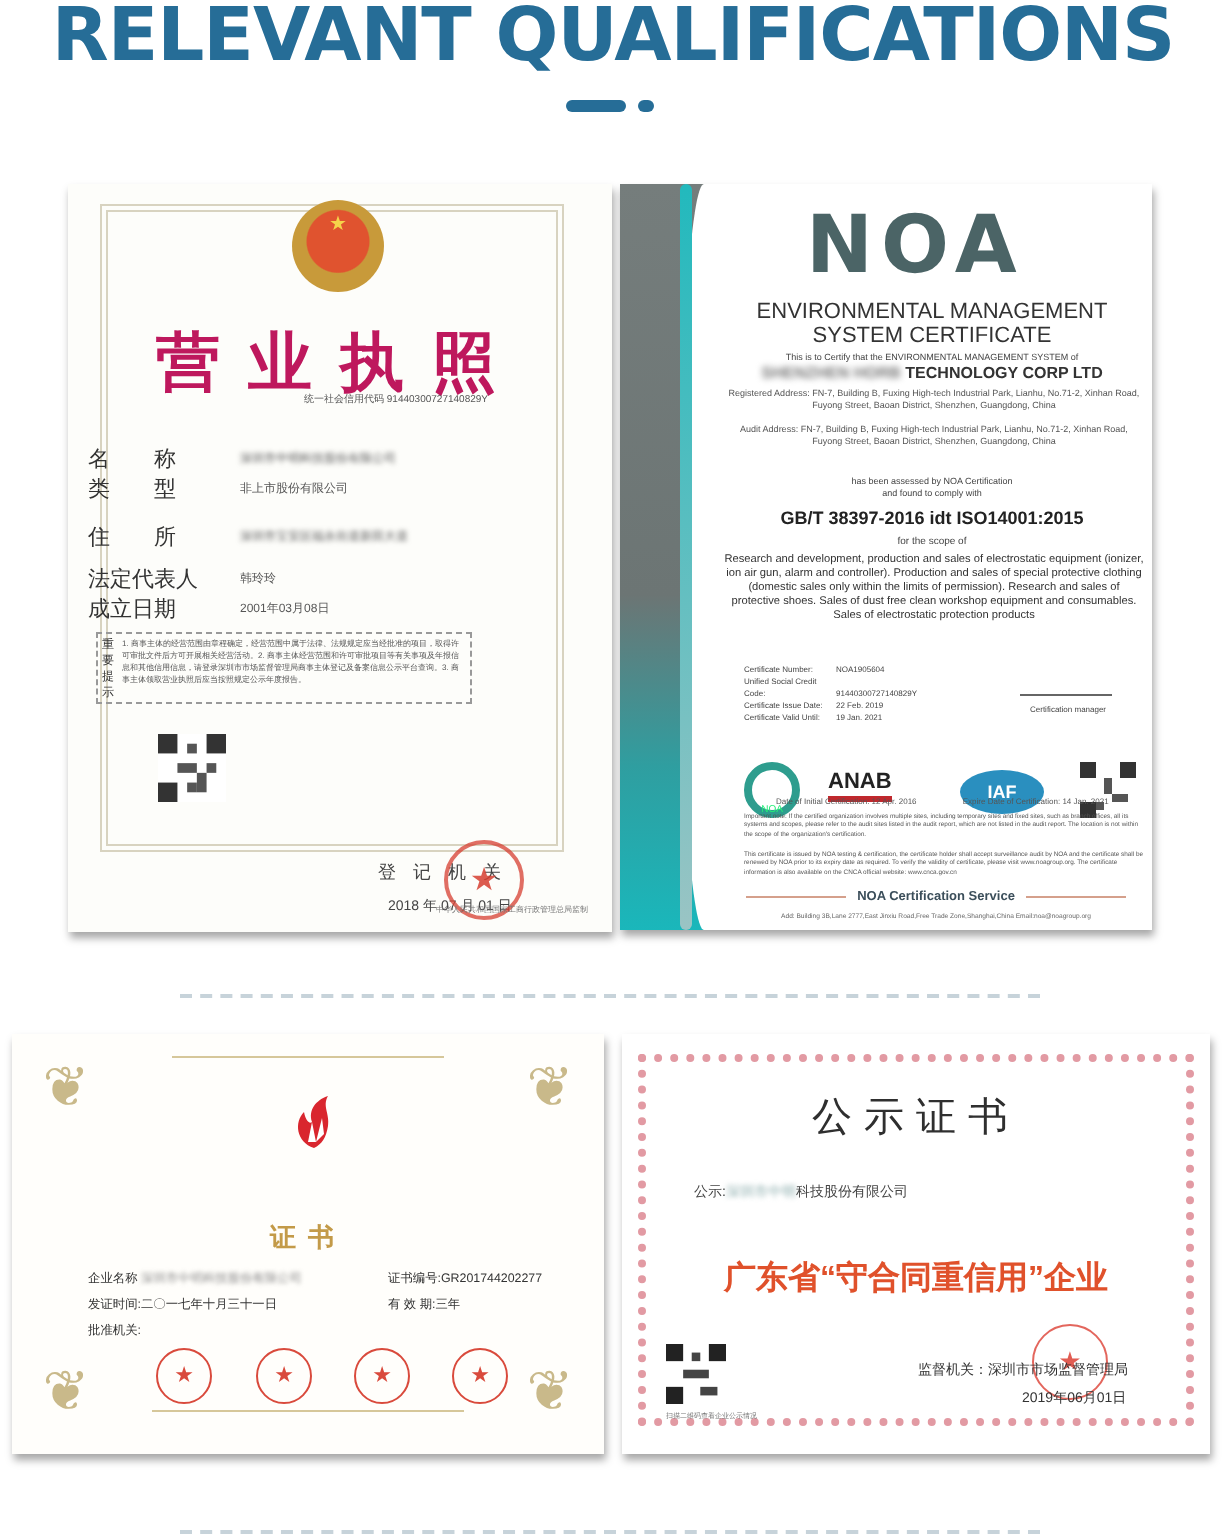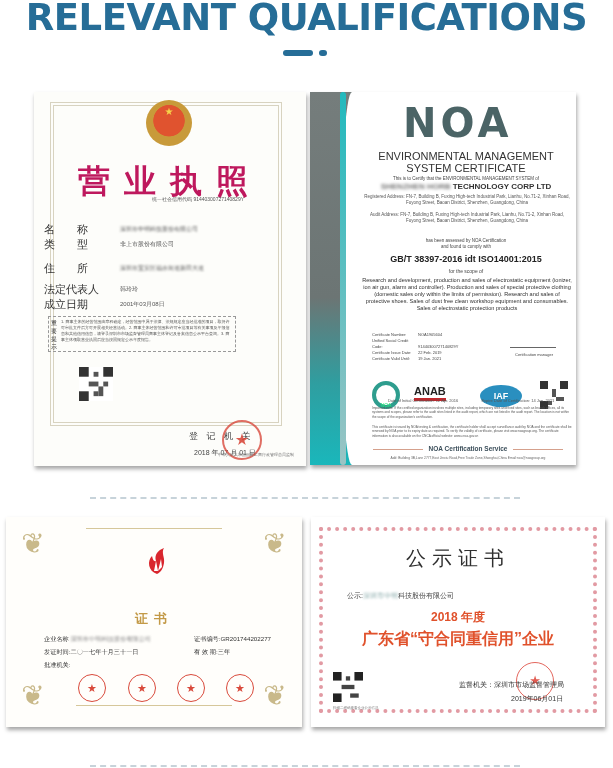--- a/index.html
+++ b/index.html
@@ -263,21 +263,20 @@
   <div class="seal" style="left:220px">★</div>
   <div class="bot-orn"></div>
 </div>
 
 <div class="card cr">
   <div class="border"></div>
   <div class="title">公示证书</div>
   <div class="pub">
     <span>公示:</span><span class="blur">深圳市中明</span><span>科技股份有限公司</span>
   </div>
-  <div class="year">2018 年度</div>
   <div class="honor">广东省“守合同重信用”企业</div>
   <div class="qr">
     <svg class="qr-svg" viewBox="0 0 7 7">
         <rect width="7" height="7" fill="#fff"></rect>
         <rect x="0" y="0" width="2" height="2" fill="#222"></rect>
         <rect x="5" y="0" width="2" height="2" fill="#222"></rect>
         <rect x="0" y="5" width="2" height="2" fill="#222"></rect>
         <rect x="3" y="1" width="1" height="1" fill="#444"></rect>
         <rect x="2" y="3" width="3" height="1" fill="#444"></rect>
         <rect x="4" y="5" width="2" height="1" fill="#444"></rect>

